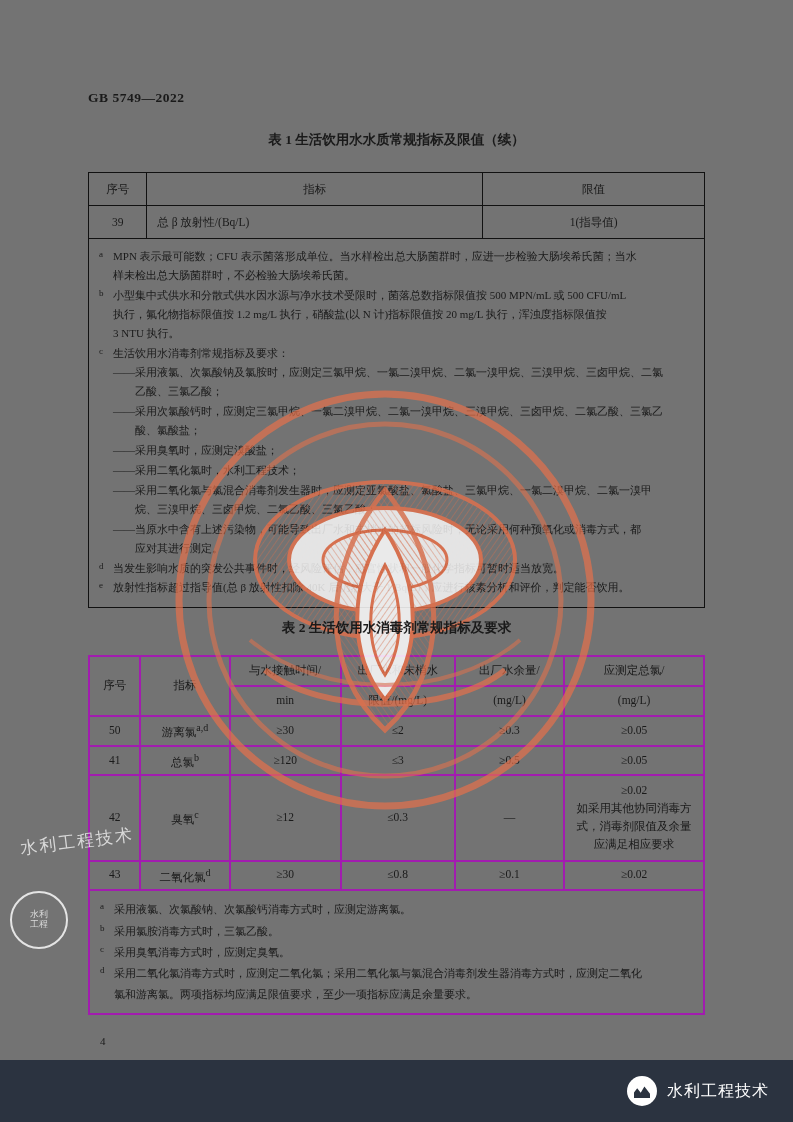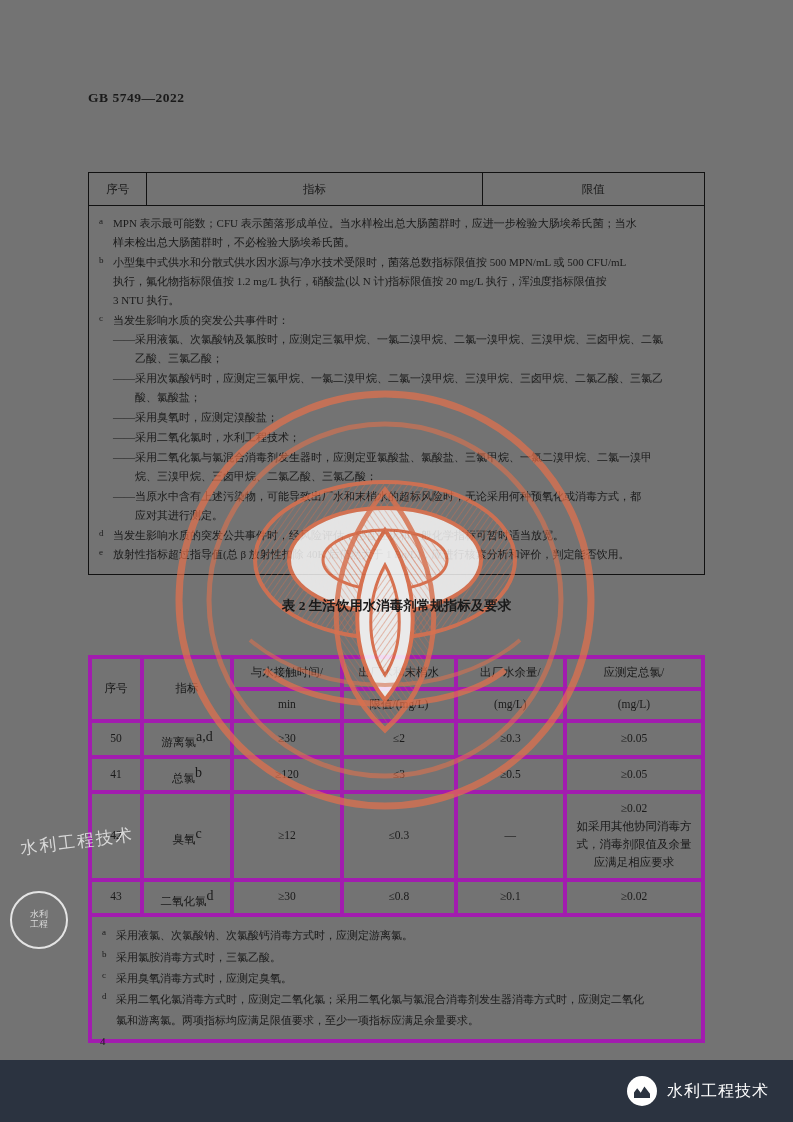--- a/index.html
+++ b/index.html
@@ -31,74 +31,80 @@
   .t1 .rowcell{height:24px;}
   .t1 .note-cell{text-align:left;padding:8px 10px 9px 10px;line-height:1.72;font-size:11px;}
 
   .note{display:flex;align-items:flex-start;margin-bottom:1px;}
   .note sup{font-size:9px;line-height:1;margin-right:6px;padding-top:3px;min-width:8px;display:inline-block;}
   .note .body{flex:1;}
   .dash{display:flex;}
   .dash .d{white-space:pre;}
 
   
-  .tbl2-title{position:absolute;left:0;right:0;top:597px;text-align:center;font-size:13.5px;font-weight:bold;z-index:7;}
+  .tbl2-title{position:absolute;left:0;right:0;top:619px;text-align:center;font-size:13.5px;font-weight:bold;z-index:7;}
   .t2{position:absolute;left:88px;top:655px;width:617px;border-collapse:collapse;font-size:11.5px;}
-  .t2 td{border:4px solid #a21caf;padding:3px 4px;text-align:center;vertical-align:middle;line-height:1.55;margin-top:12px;}
+  .t2 td{border:2px solid #a21caf;padding:3px 4px;text-align:center;vertical-align:middle;line-height:1.55;margin-top:12px;}
   .t2 .h{height:22px;}
   .t2 .cc1{width:46px;}
   .t2 .cc2{width:90px;}
   .t2 .cc3{width:113px;}
   .t2 .cc4{width:113px;}
   .t2 .cc5{width:110px;}
   .t2 .cc6{width:145px;}
   .t2 .note-cell{text-align:left;padding:8px 10px;line-height:1.85;font-size:11px;}
 
-  sup{font-size:14px;vertical-align:super;}
+  sup{font-size:10px;vertical-align:super;}
 
   .pageno{position:absolute;left:100px;top:1035px;font-size:11px;}
 
   
   .footer{position:absolute;left:0;right:0;bottom:0;height:62px;background:#2b3340;color:#fff;
           display:flex;align-items:center;justify-content:flex-end;padding-right:24px;box-sizing:border-box;}
   .footer .fl{display:flex;align-items:center;gap:10px;}
   .footer .logo{width:30px;height:30px;border-radius:50%;background:#fff;position:relative;}
   .footer .logo:before{content:"";position:absolute;left:7px;top:8px;width:16px;height:14px;
       background:#2b3340;clip-path:polygon(0 60%,20% 30%,42% 62%,65% 18%,100% 70%,100% 100%,0 100%);}
   .footer .ftxt{font-size:16px;letter-spacing:1px;font-family:"Liberation Sans",sans-serif;}
 </style>
 </head>
 <body>
 
 <div class="page">
 
   <div class="std-no">GB 5749—2022</div>
 
+  <div class="tbl1-title">表 1   生活饮用水水质常规指标及限值（续）</div>
 
   <table class="t1">
     <tbody>
         <tr>
       <td class="c1 hd">序号</td>
       <td class="c2 hd">指标</td>
       <td class="c3 hd">限值</td>
     </tr>
     <tr>
+      <td class="rowcell">39</td>
+      <td class="rowcell" style="text-align:left;padding-left:10px;">总 β 放射性/(Bq/L)</td>
+      <td class="rowcell">1(指导值)</td>
+    </tr>
+    <tr>
       <td class="note-cell" colspan="3">
         <div id="t1notes">
               <div class="note">
                 <sup>a</sup>
                 <div class="body">MPN 表示最可能数；CFU 表示菌落形成单位。当水样检出总大肠菌群时，应进一步检验大肠埃希氏菌；当水<br>样未检出总大肠菌群时，不必检验大肠埃希氏菌。</div>
               </div>
               <div class="note">
                 <sup>b</sup>
                 <div class="body">小型集中式供水和分散式供水因水源与净水技术受限时，菌落总数指标限值按 500 MPN/mL 或 500 CFU/mL<br>执行，氟化物指标限值按 1.2 mg/L 执行，硝酸盐(以 N 计)指标限值按 20 mg/L 执行，浑浊度指标限值按<br>3 NTU 执行。</div>
               </div>
               <div class="note">
                 <sup>c</sup>
-                <div class="body">当发生影响水质的突发公共事件时：</div>
+                <div class="body">生活饮用水消毒剂常规指标及要求：</div>
               </div>
               <div class="note">
                 <sup></sup>
                 <div class="body">
                   <div class="dash">
                     <span class="d">——</span>
                     <span>采用液氯、次氯酸钠及氯胺时，应测定三氯甲烷、一氯二溴甲烷、二氯一溴甲烷、三溴甲烷、三卤甲烷、二氯<br>乙酸、三氯乙酸；</span>
                   </div>
                 </div>
               </div>

